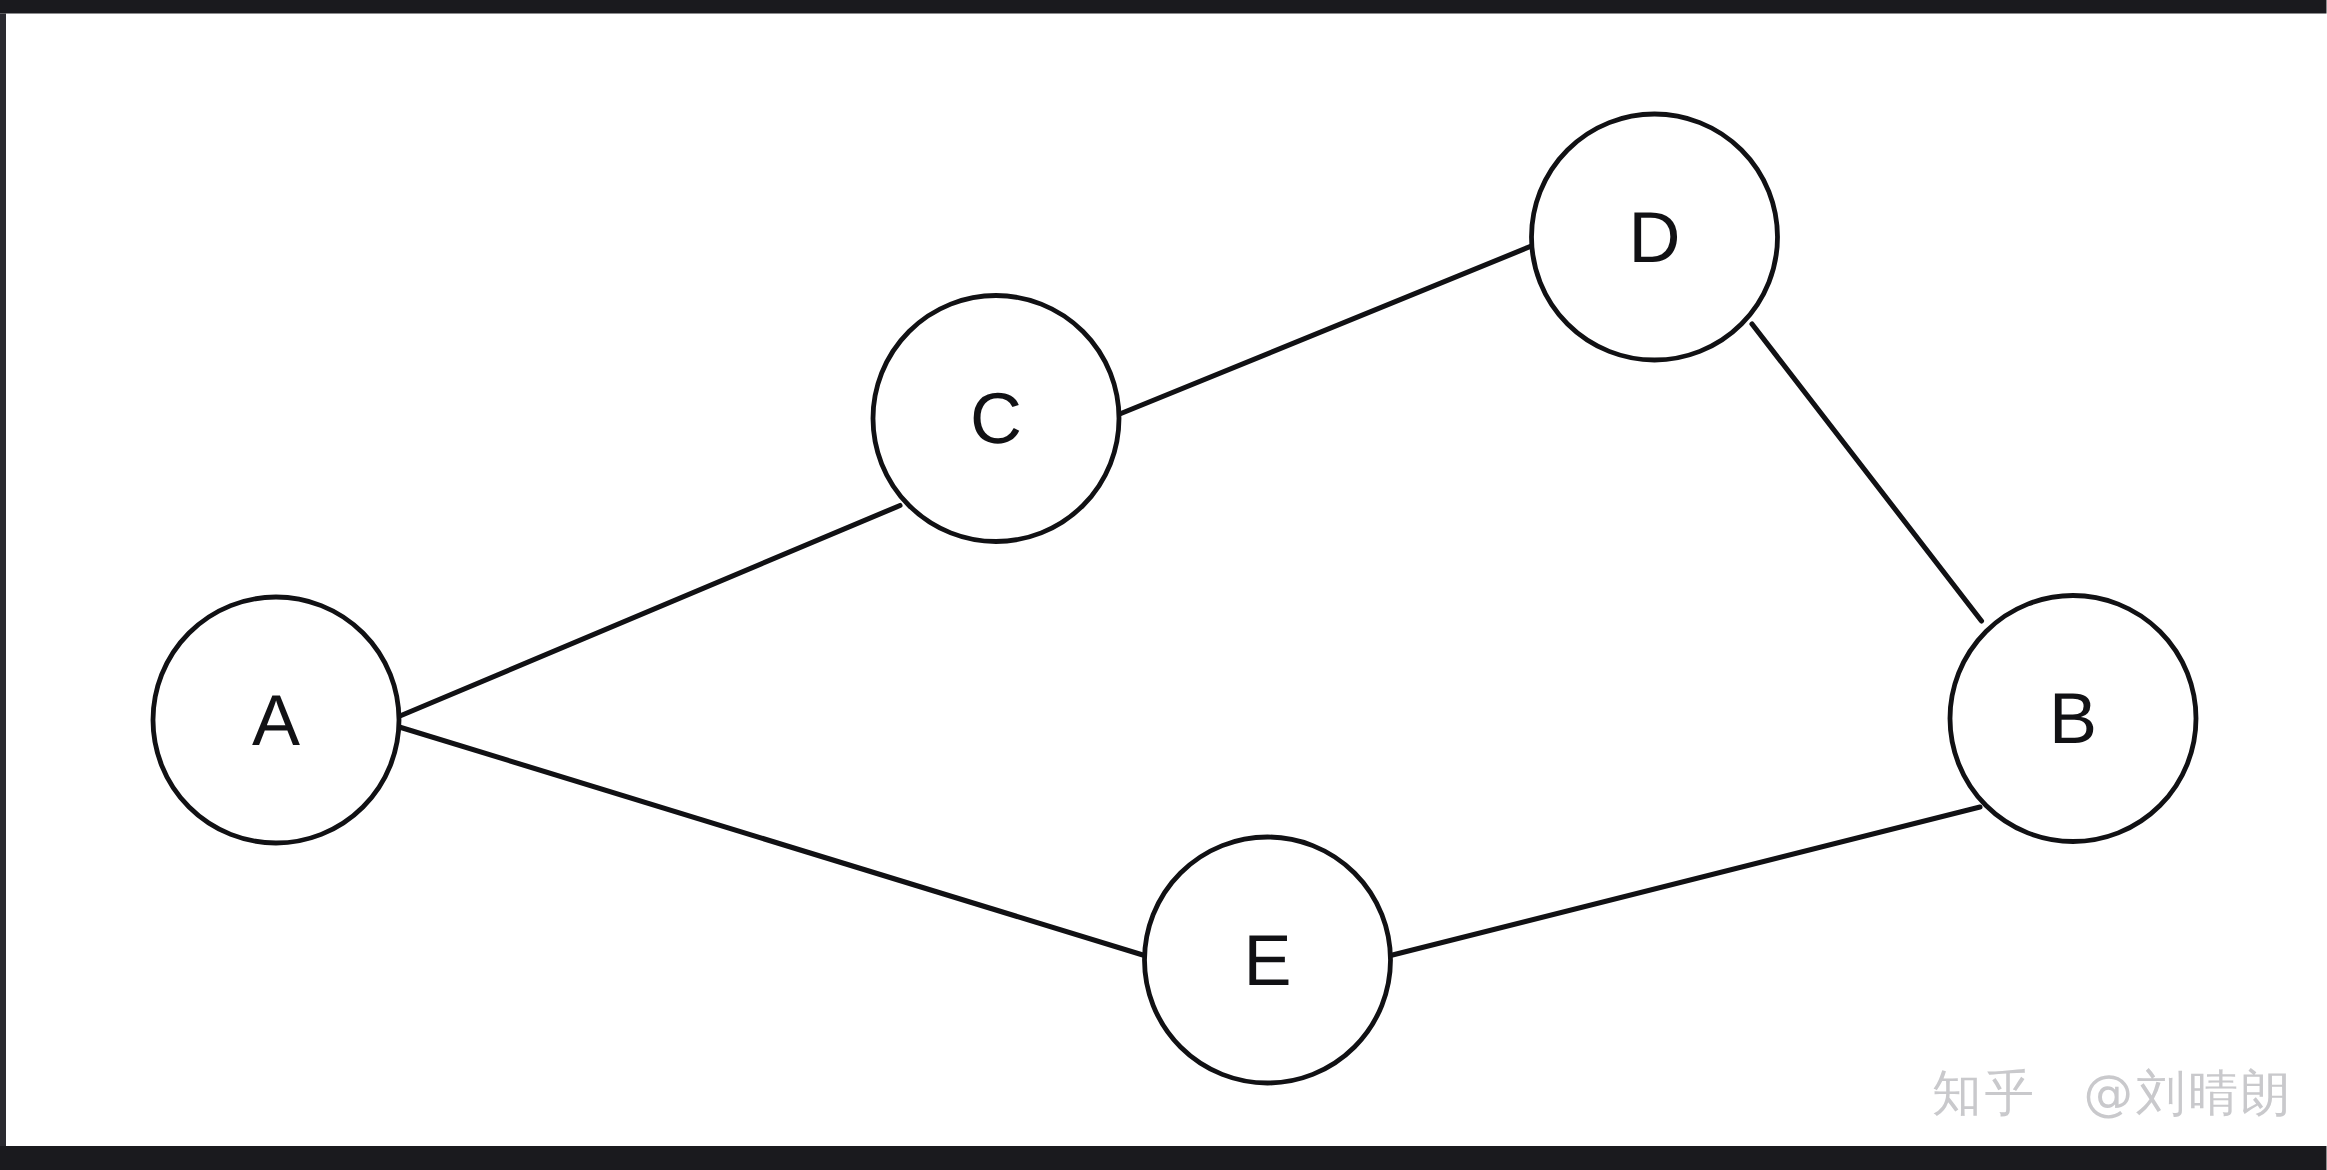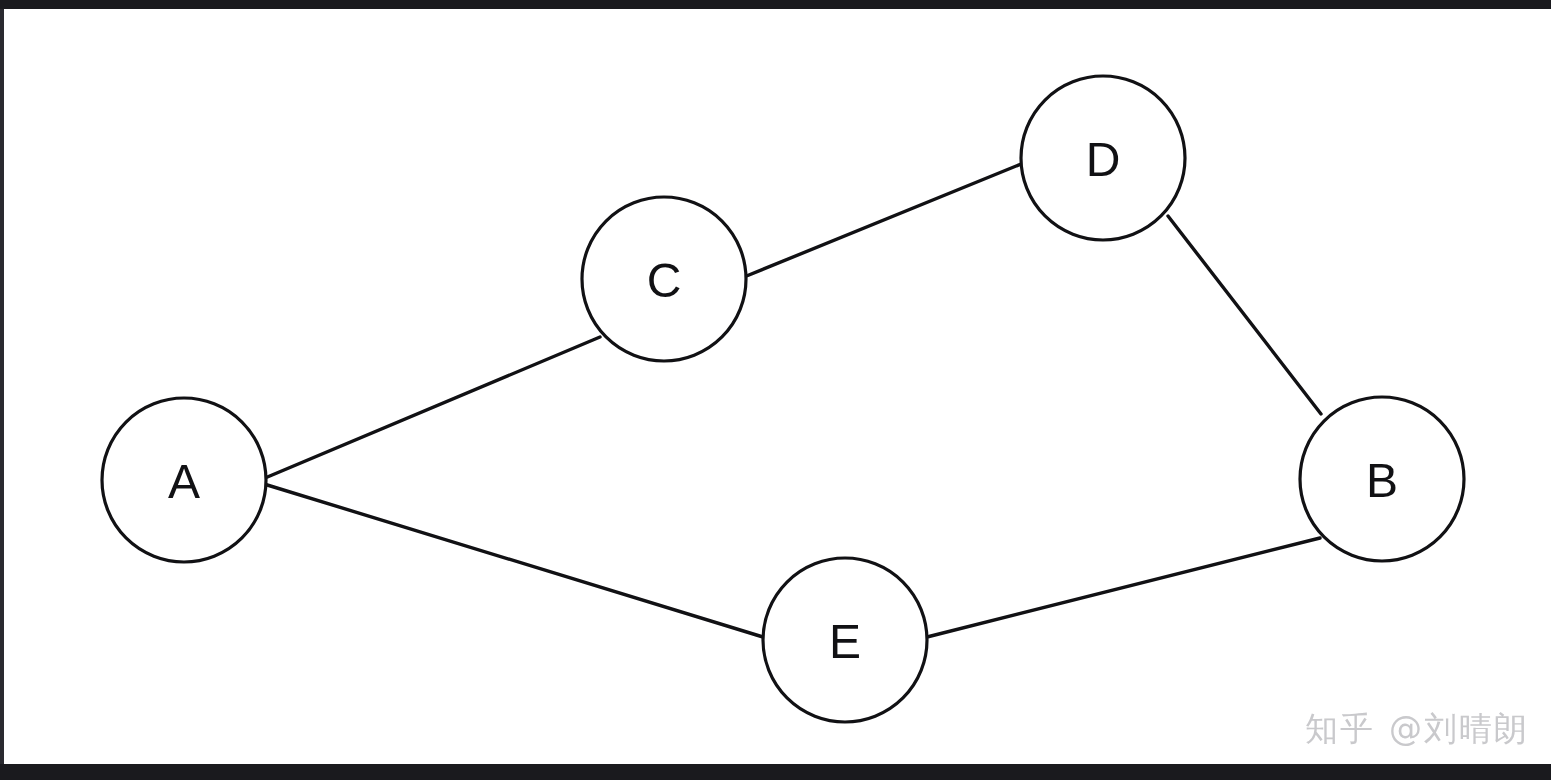--- a/index.html
+++ b/index.html
@@ -65,21 +65,21 @@
     position: absolute;
     right: 22px;
     bottom: 28px;
     color: #c9c9cc;
     font-size: 33px;
     letter-spacing: 2px;
     font-family: "DejaVu Sans", sans-serif;
     white-space: nowrap;
     user-select: none;
   }
-  #watermark .wm-brand { margin-right: 14px; }
+  #watermark .wm-brand { margin-right: 31px; }
 </style>
 </head>
 <body>
 
 <div id="stage">
 
   <div class="frame-bar top" style="background: rgb(26, 26, 30);"></div>
   <div class="frame-edge-left"></div>
 
   <svg id="graph-canvas" viewBox="0 0 1551 780">

